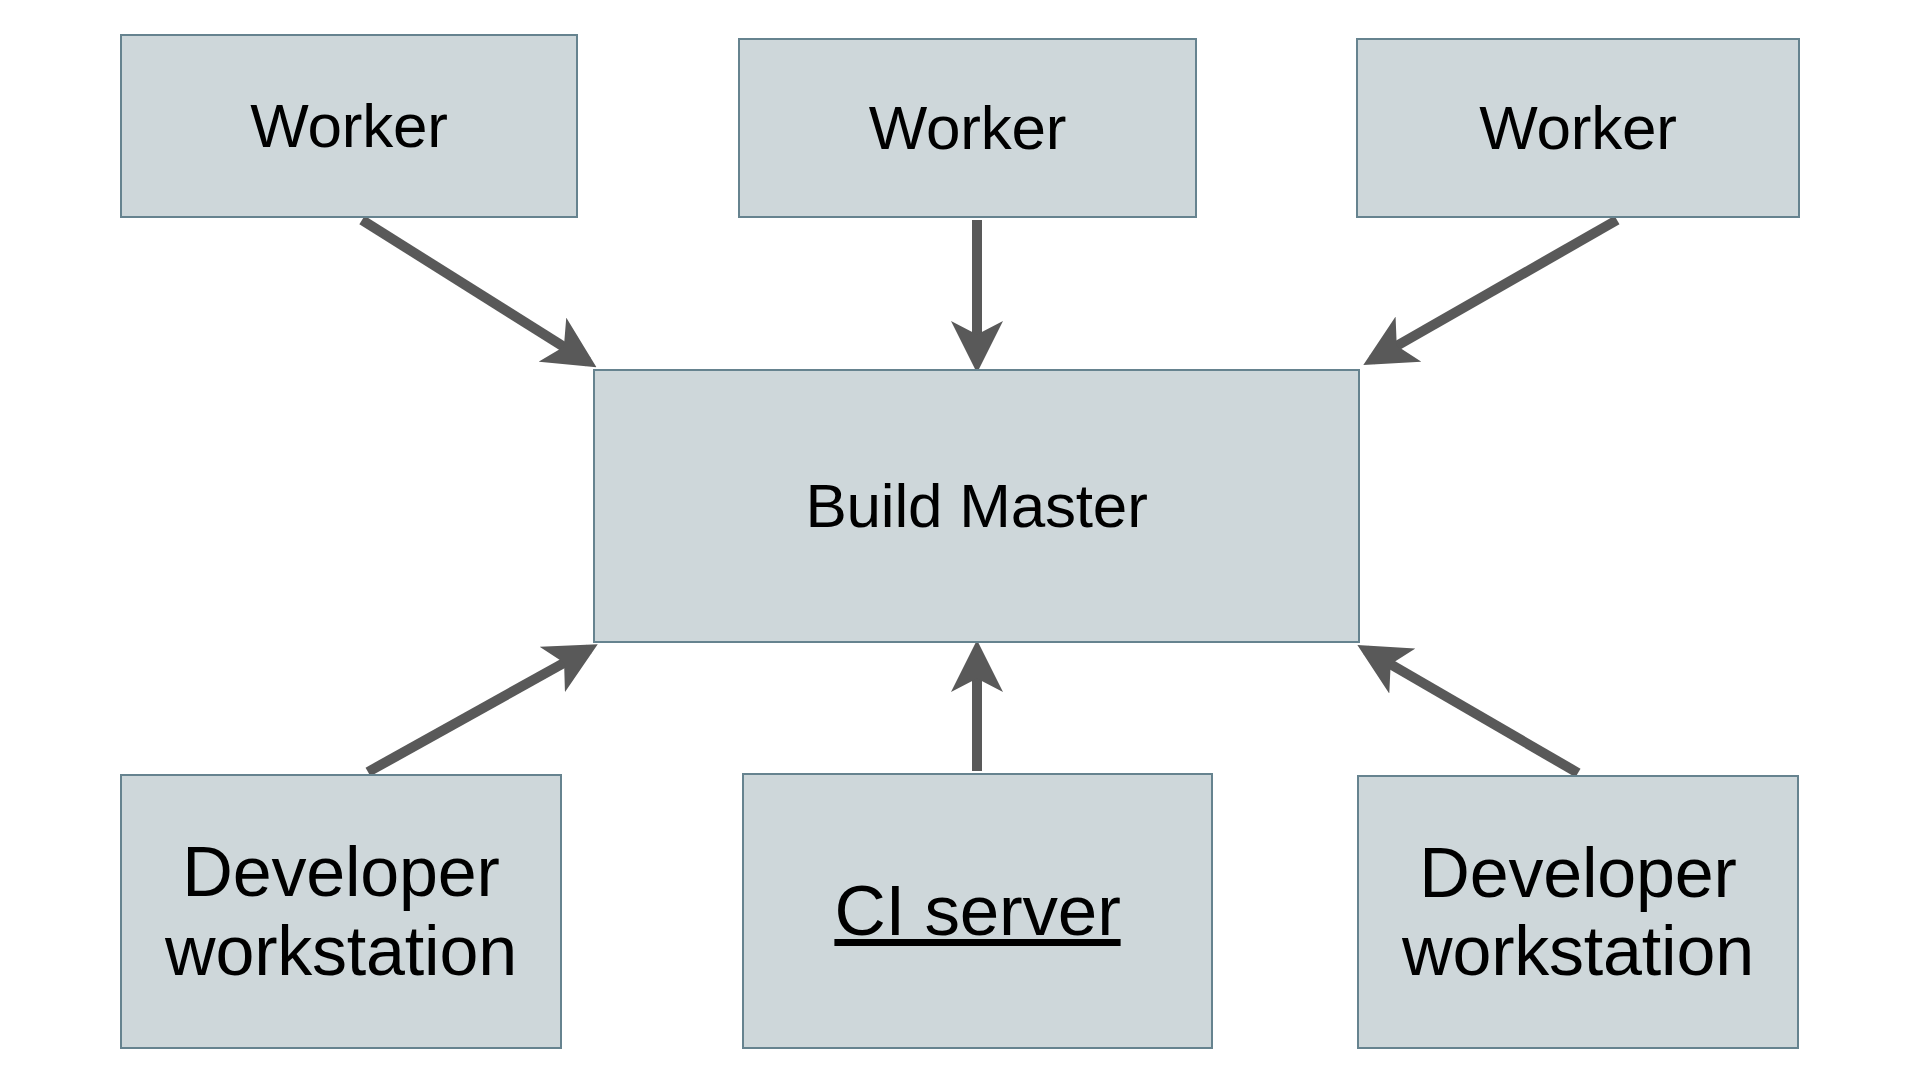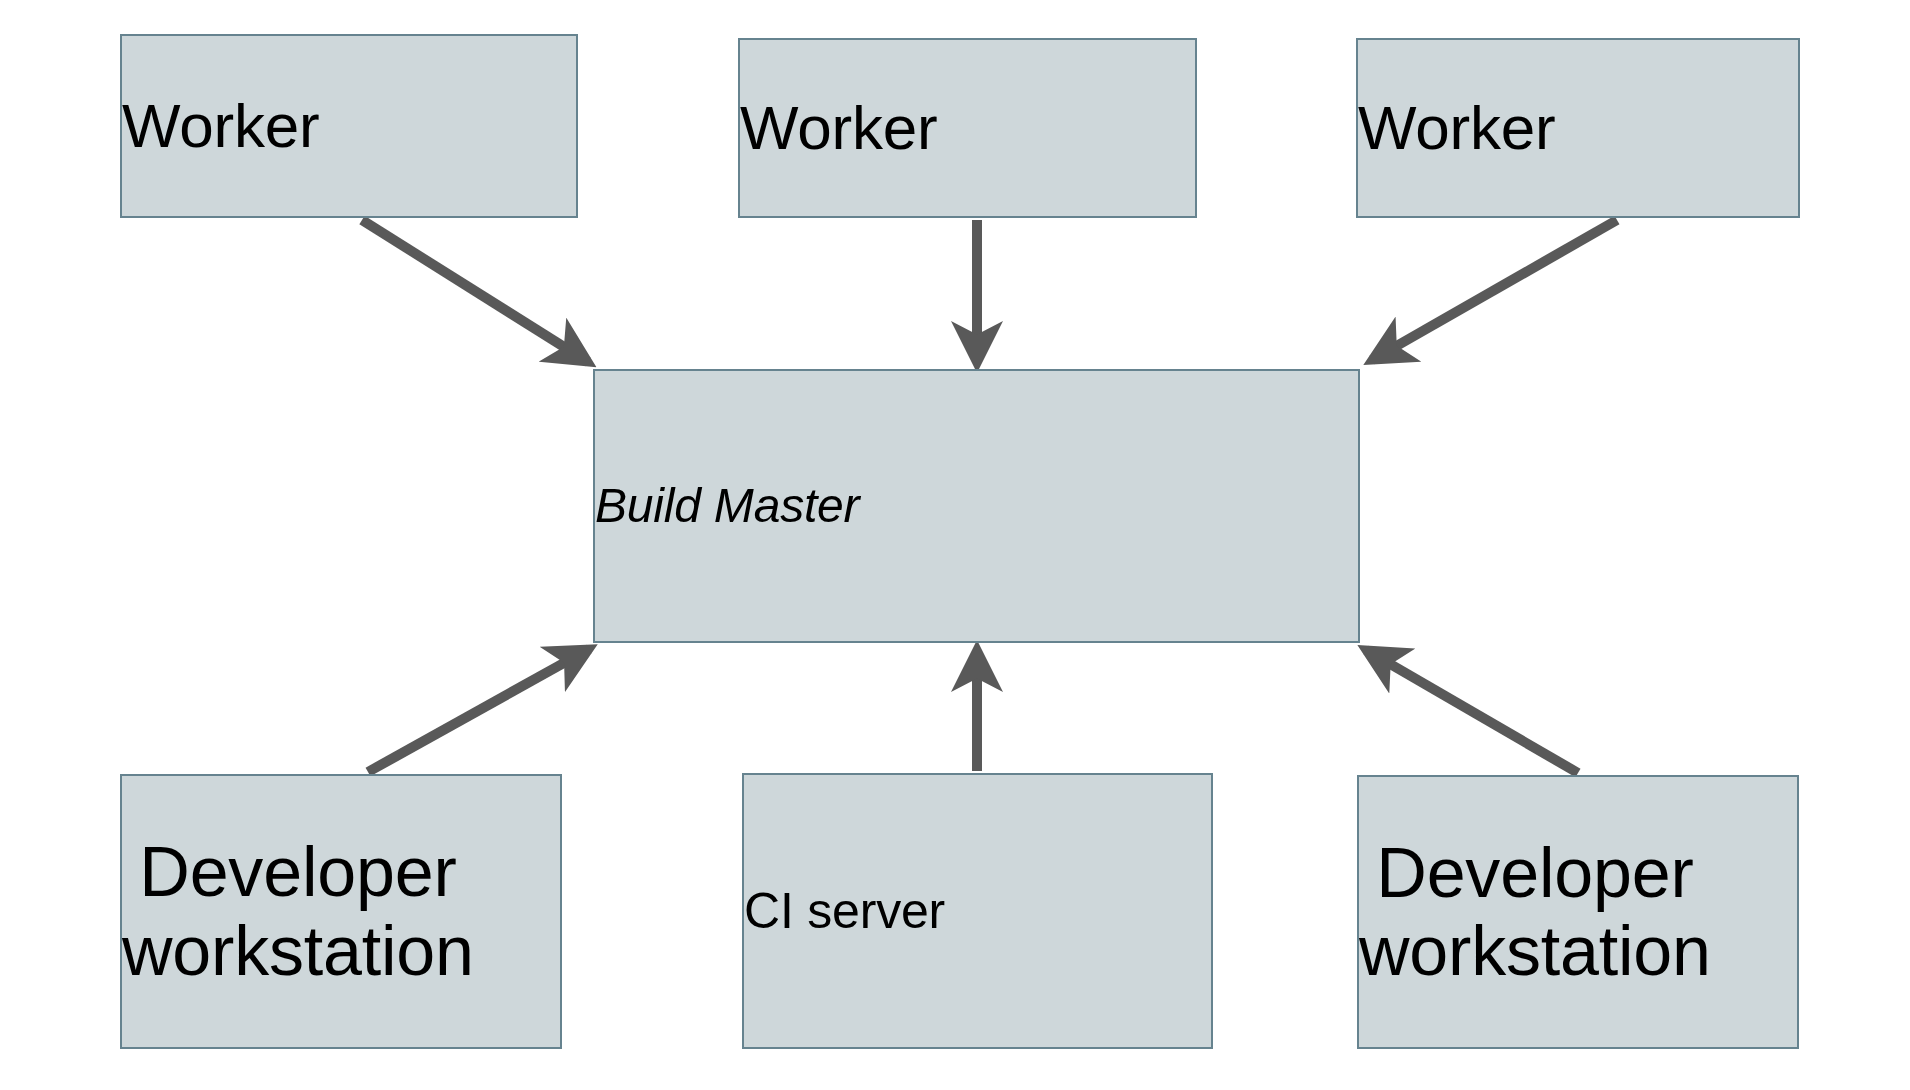--- a/index.html
+++ b/index.html
@@ -26,35 +26,35 @@
     height: 1090px;
     pointer-events: none;
   }
   .node {
     position: absolute;
     box-sizing: border-box;
     background: #ced7da;
     border: 2px solid #66838f;
     display: flex;
     align-items: center;
-    justify-content: flex-start;
+    justify-content: center;
     text-align: center;
   }
   .node-label {
     font-family: "Liberation Sans", sans-serif;
     color: #000000;
     font-weight: 400;
     line-height: 1.12;
     white-space: pre-line;
     letter-spacing: -0.2px;
   }
   .n-worker .node-label { font-size: 62px; }
-  .n-master .node-label { font-size: 48px; font-style: italic; }
+  .n-master .node-label { font-size: 62px; }
   .n-dev .node-label    { font-size: 70px; }
-  .n-ci .node-label     { font-size: 50px; }
+  .n-ci .node-label     { font-size: 71px; text-decoration: underline; }
 
   
   #node-worker-1 { left: 120px;  top: 34px;  width: 458px; height: 184px; }
   #node-worker-2 { left: 738px;  top: 38px;  width: 459px; height: 180px; }
   #node-worker-3 { left: 1356px; top: 38px;  width: 444px; height: 180px; }
   #node-master   { left: 593px;  top: 369px; width: 767px; height: 274px; }
   #node-dev-1    { left: 120px;  top: 774px; width: 442px; height: 275px; }
   #node-ci       { left: 742px;  top: 773px; width: 471px; height: 276px; }
   #node-dev-2    { left: 1357px; top: 775px; width: 442px; height: 274px; }
 </style>

